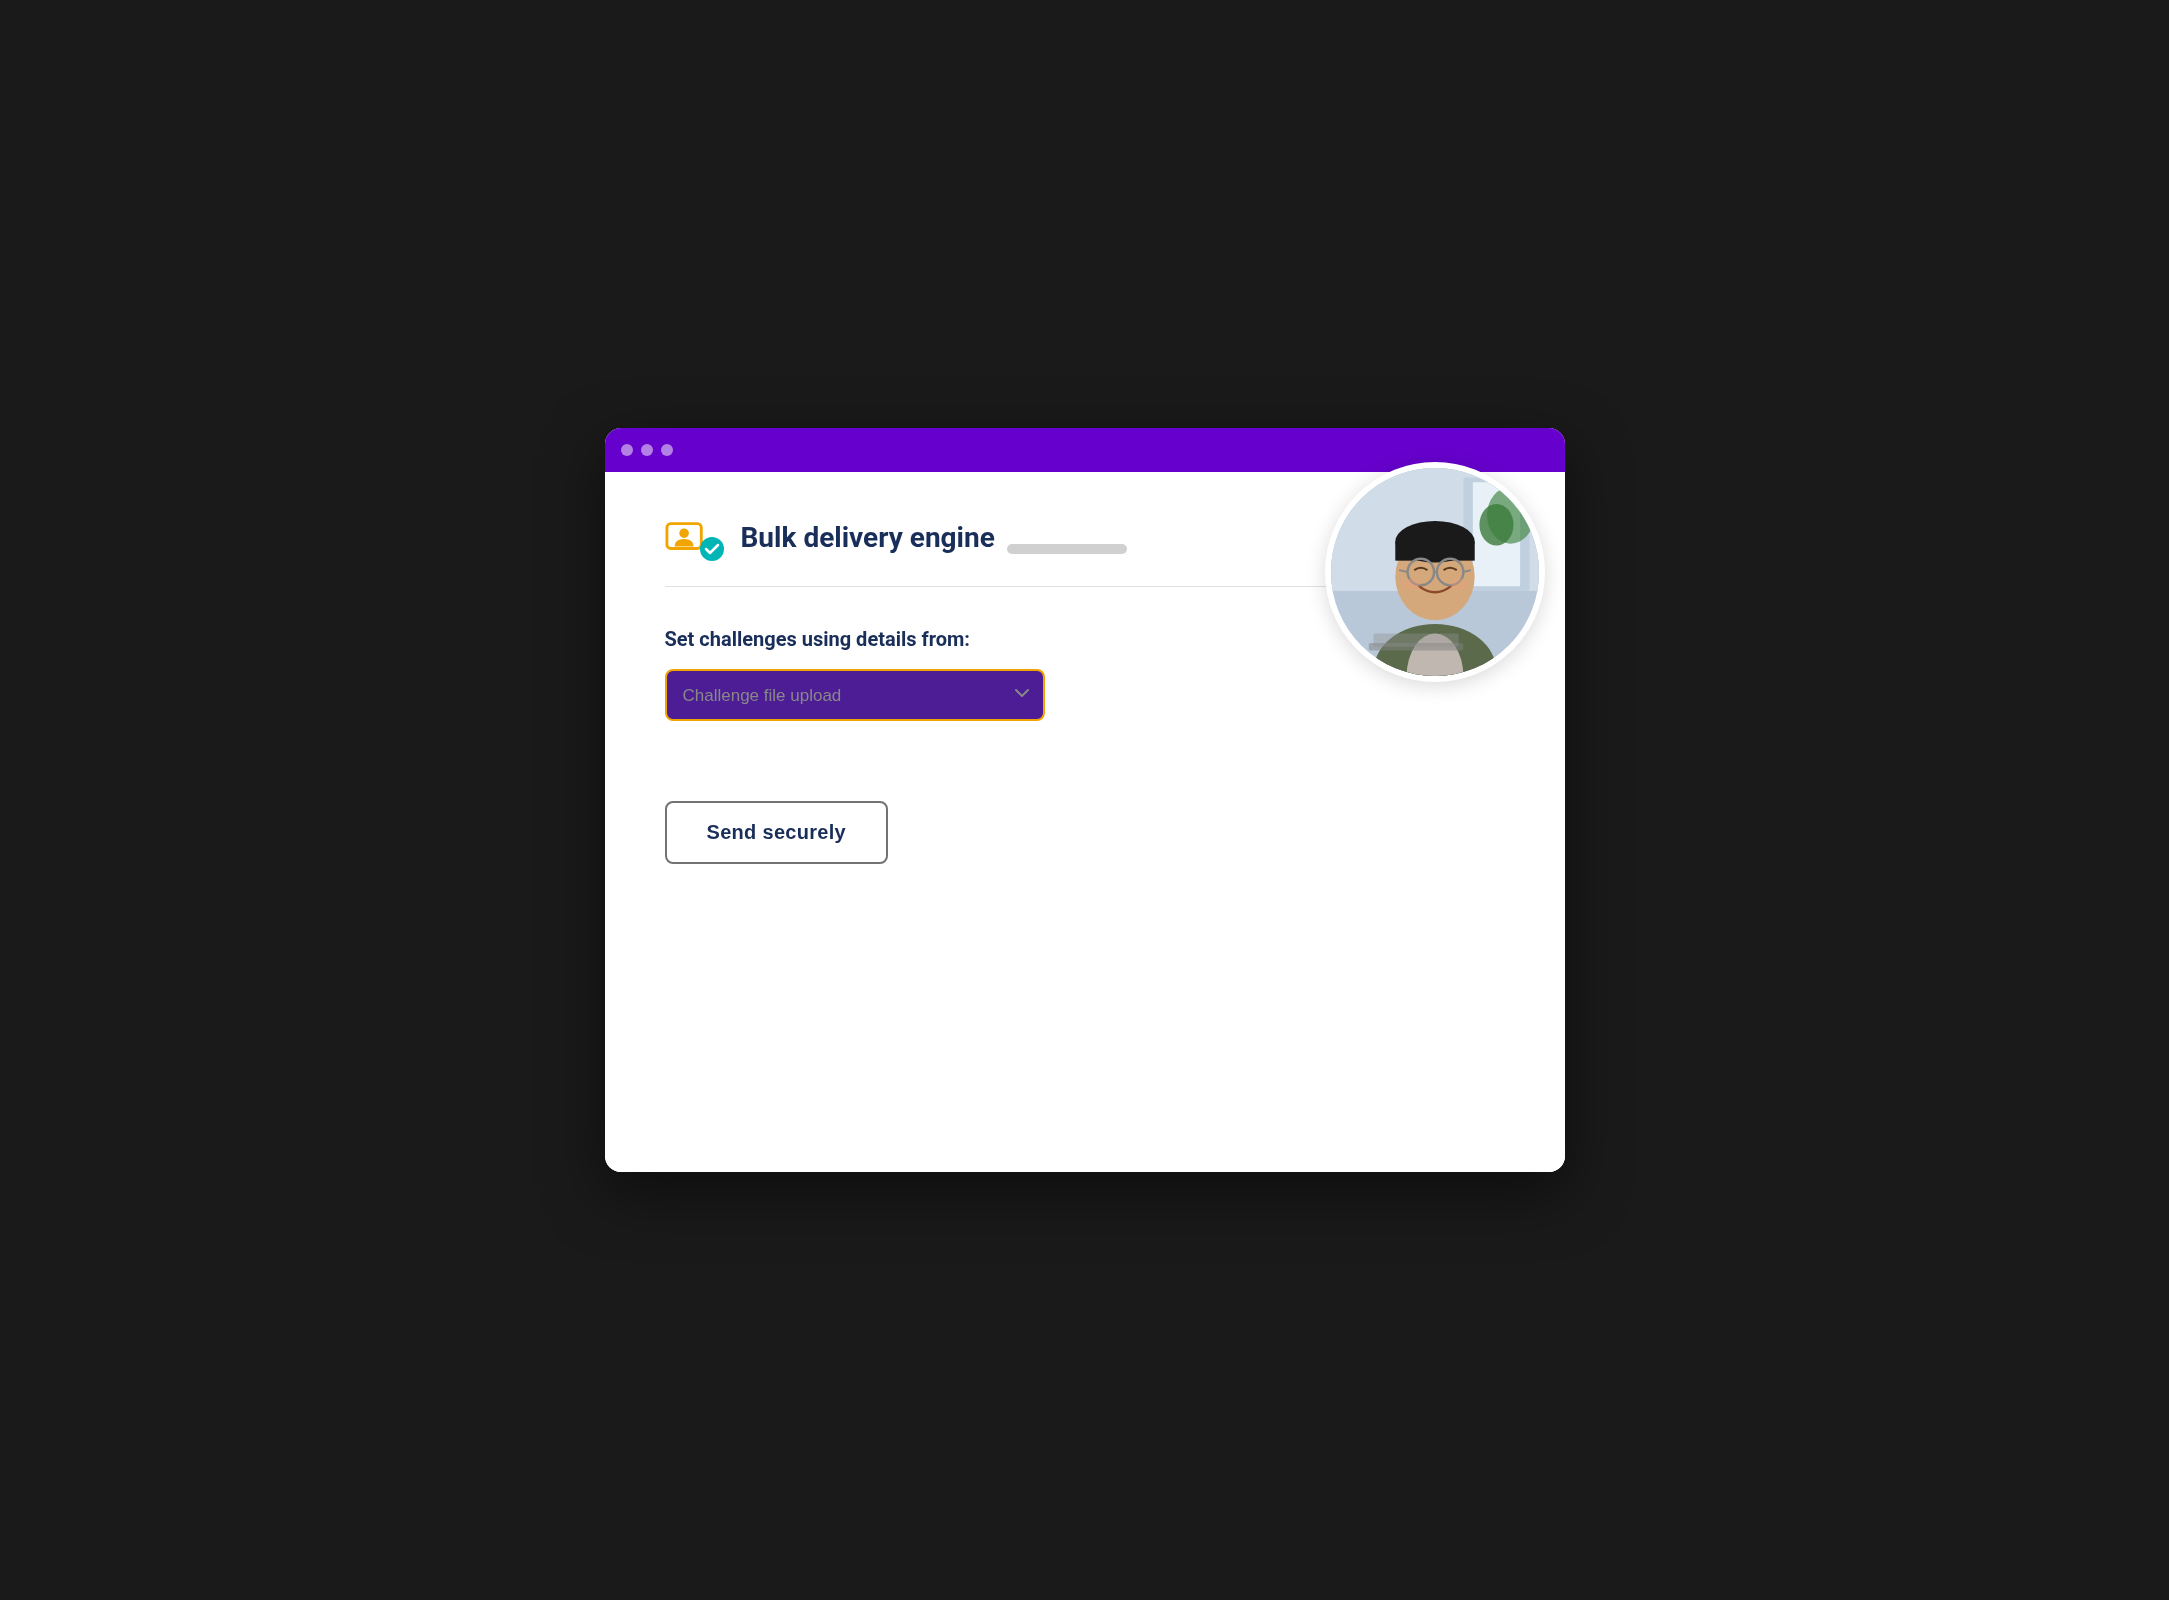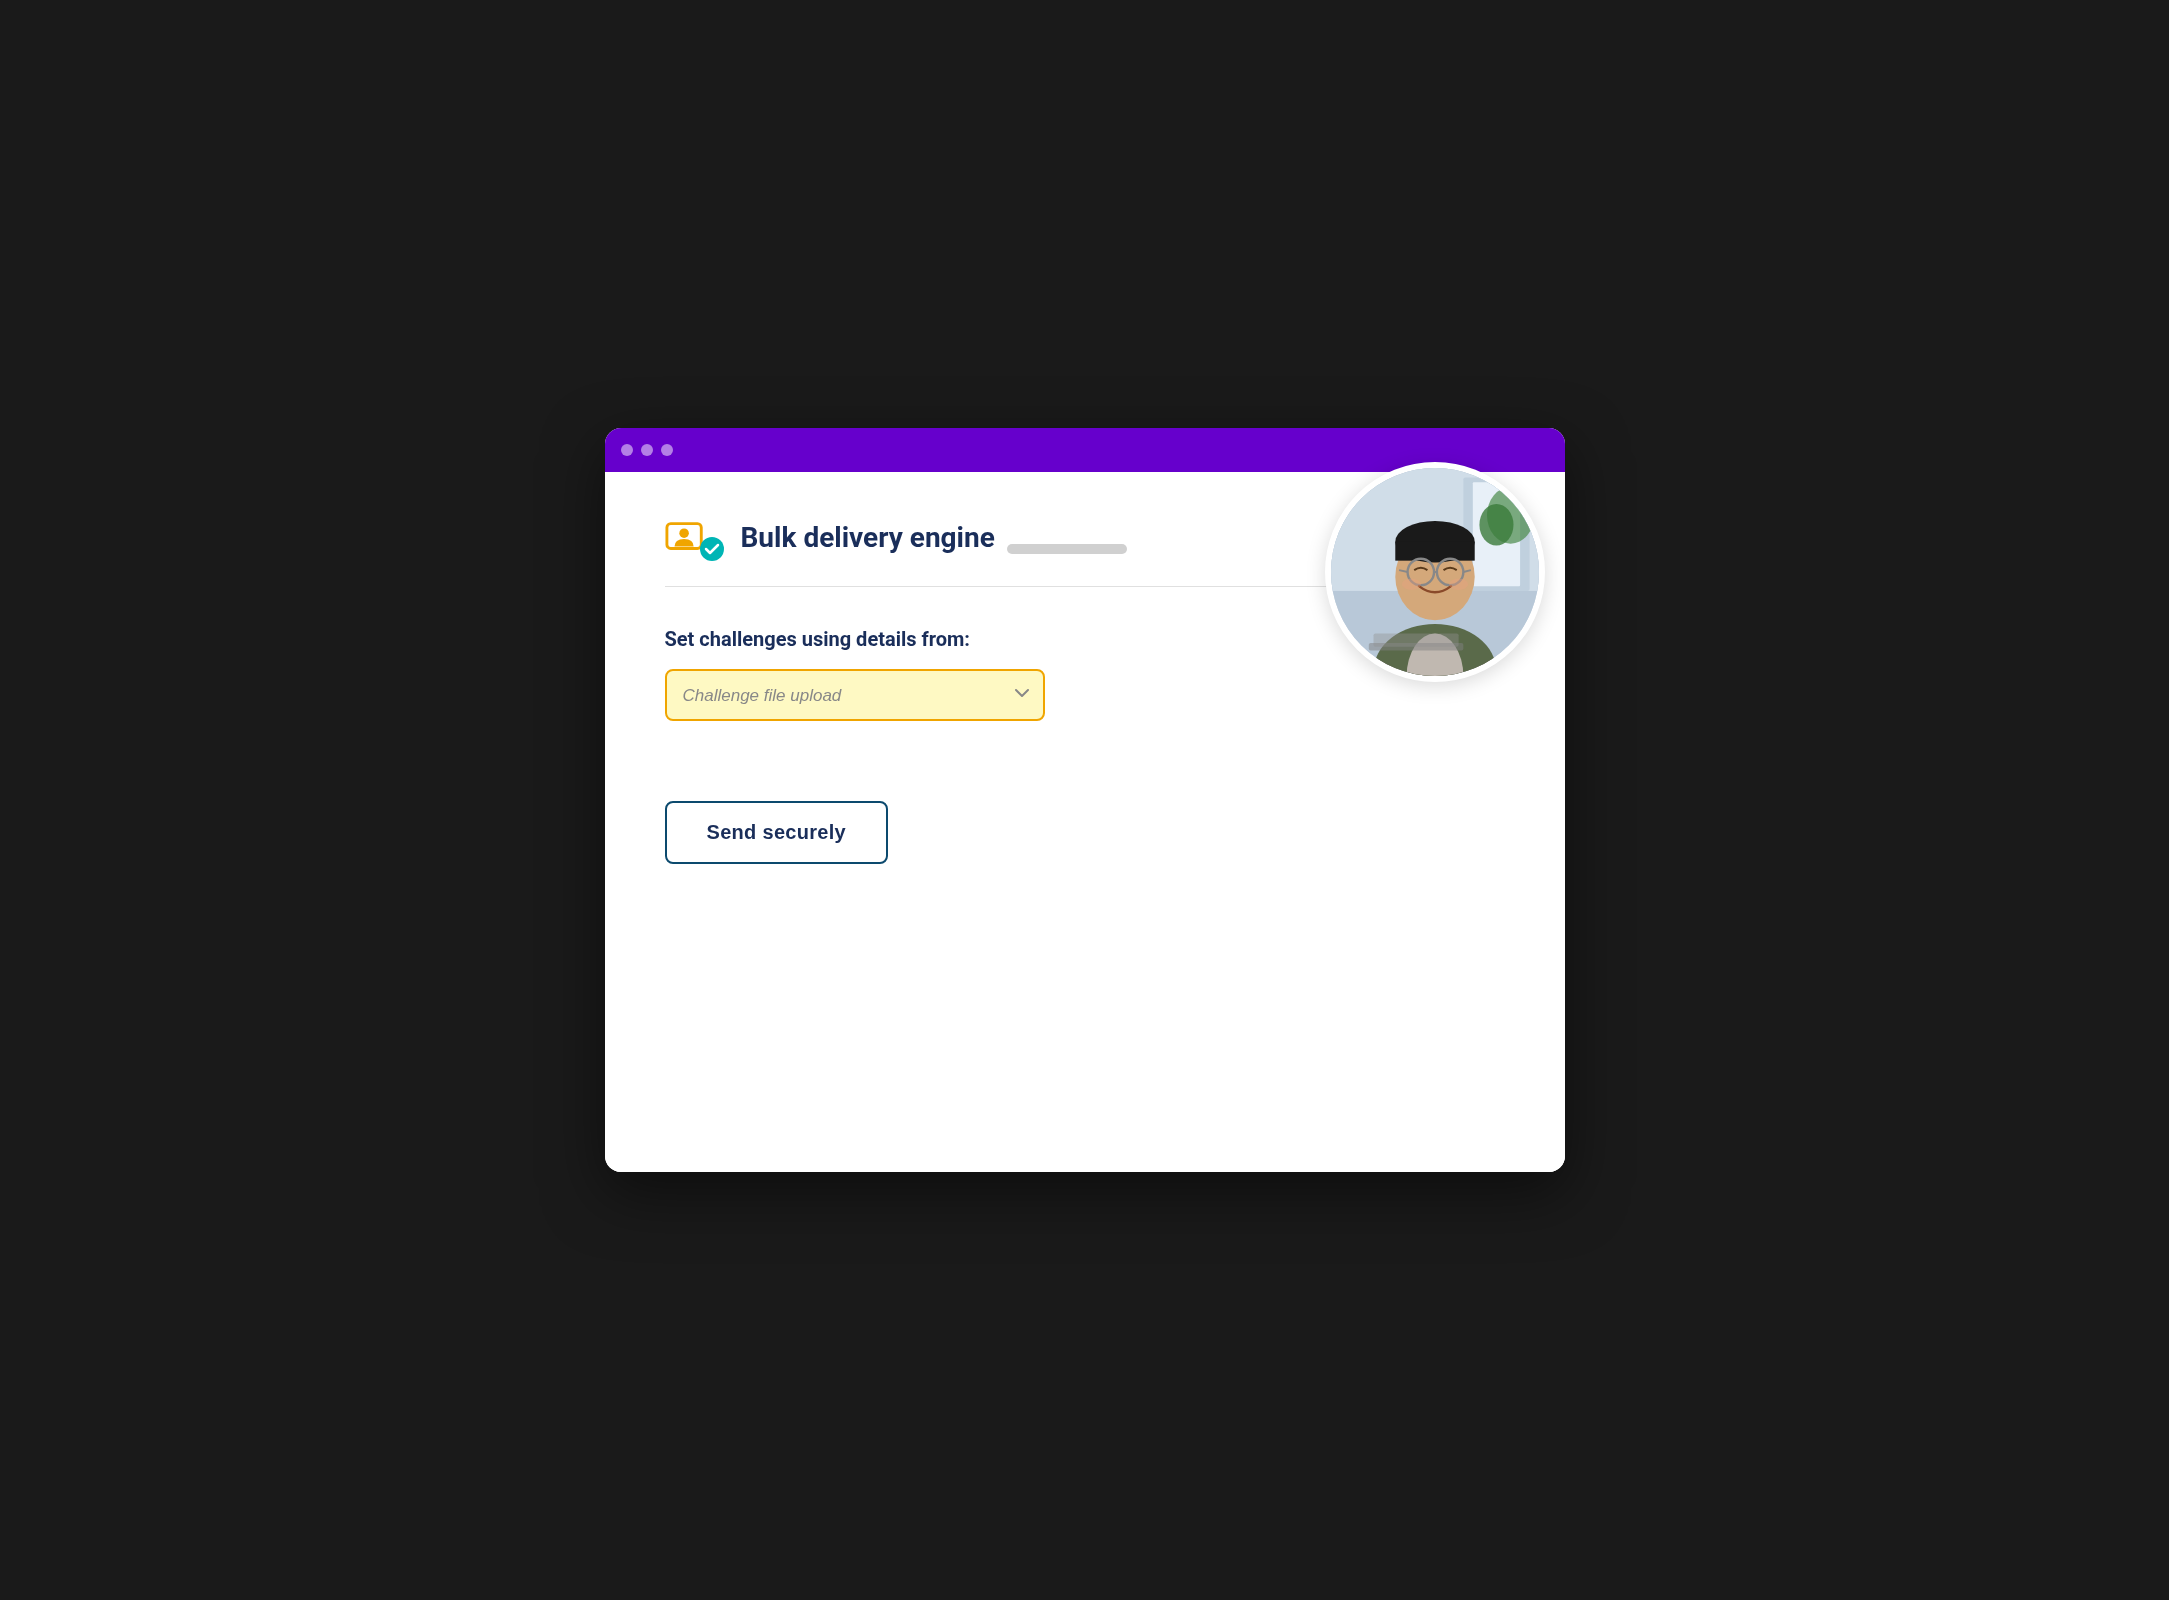--- a/index.html
+++ b/index.html
@@ -190,44 +190,43 @@
     .challenges-dropdown-wrapper {
       position: relative;
       width: 380px;
     }
 
     .challenges-select {
       width: 100%;
       height: 52px;
       border: 2px solid #f0a500;
       border-radius: 8px;
-      background: #fef9c3;
+      background: #4c1d95;
       padding: 0 16px;
       font-size: 17px;
       color: #888;
       appearance: none;
       -webkit-appearance: none;
       cursor: pointer;
-      font-style: italic;
     }
 
     .chevron-icon {
       position: absolute;
       right: 14px;
       top: 50%;
       transform: translateY(-50%);
       pointer-events: none;
       color: #888;
     }
 
     
     .send-btn {
       margin-top: 40px;
       padding: 18px 40px;
-      border: 2px solid #0c4a6e;
+      border: 2px solid #737373;
       border-radius: 8px;
       background: #fff;
       font-size: 20px;
       font-weight: 700;
       color: #1a2e5a;
       cursor: pointer;
       letter-spacing: 0.3px;
     }
   </style>
 </head>

